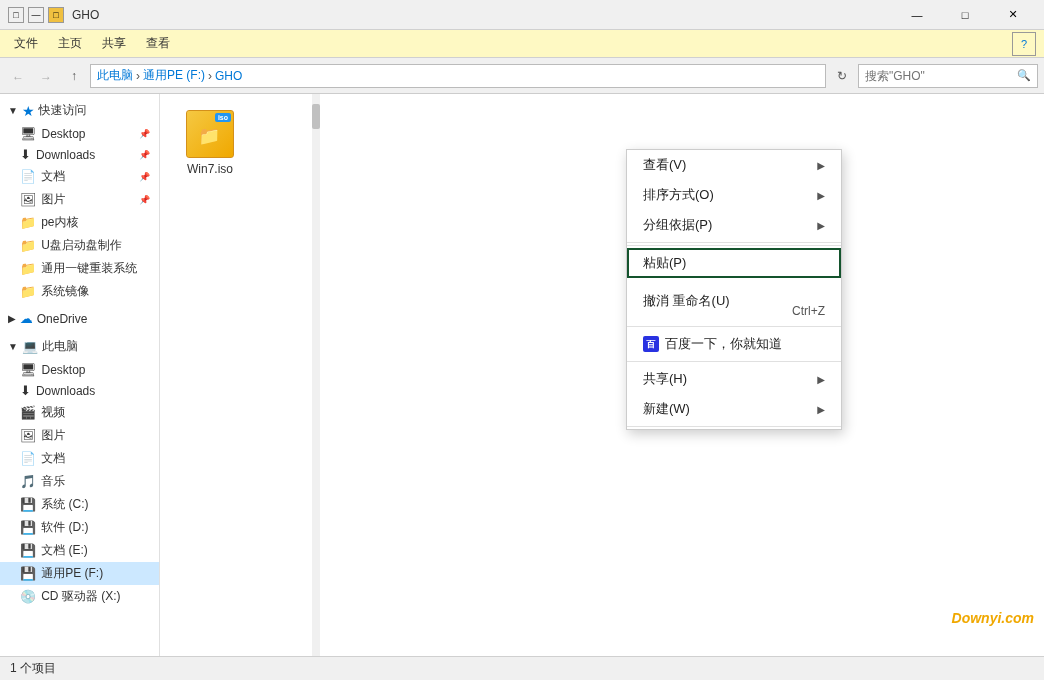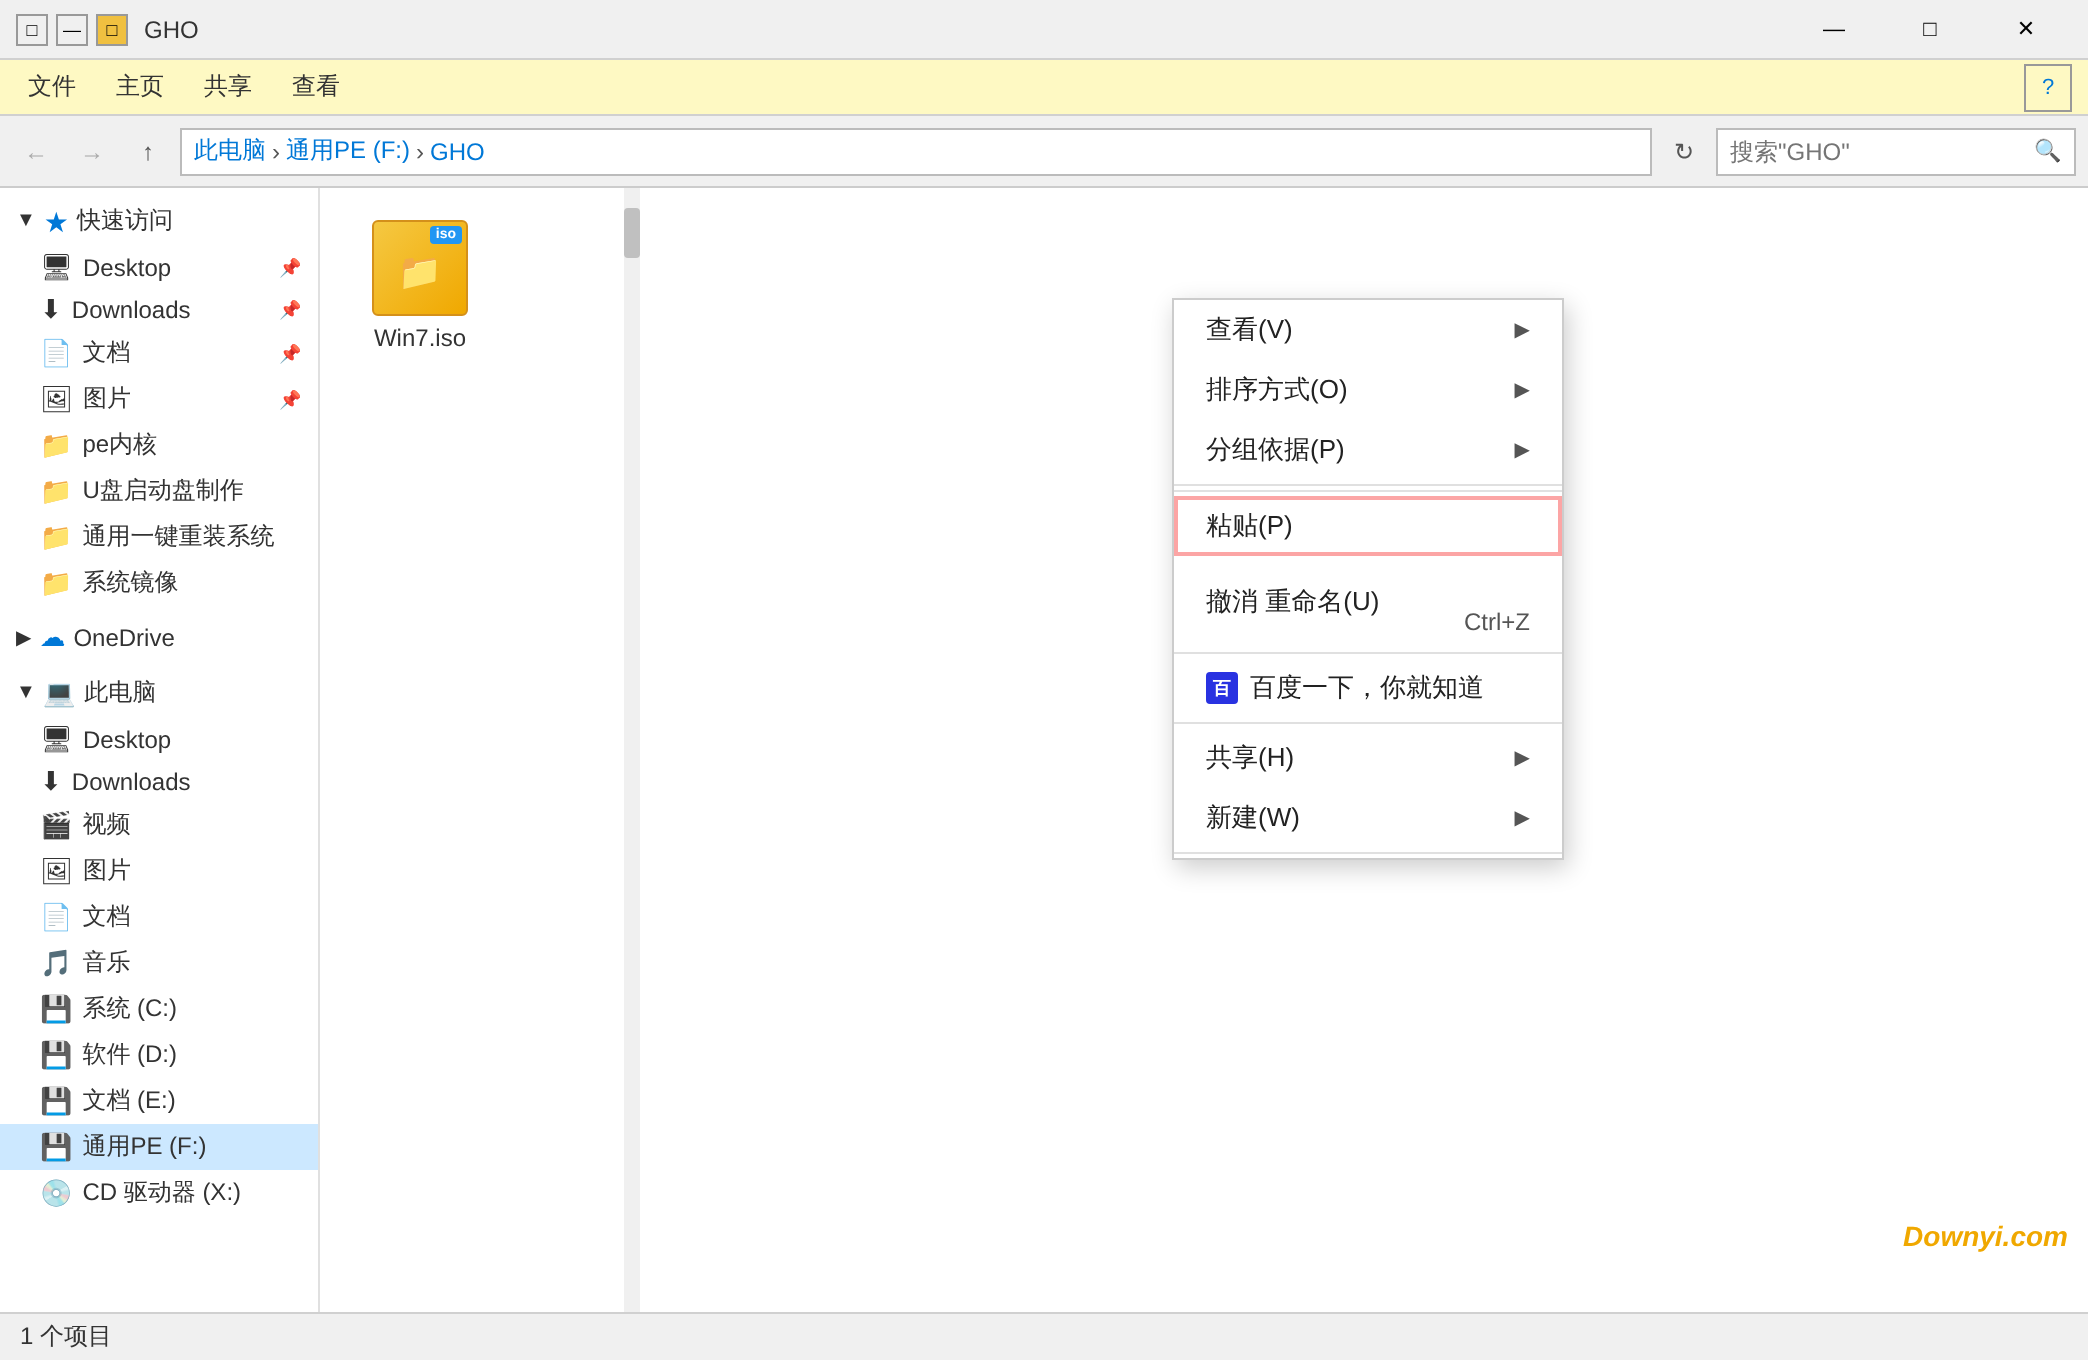--- a/index.html
+++ b/index.html
@@ -164,40 +164,40 @@
       color: #fff;
       font-size: 7px;
       font-weight: bold;
       padding: 1px 3px;
       border-radius: 2px;
     }
 
     
     .context-menu {
       position: absolute;
-      left: 426px;
+      left: 466px;
       top: 55px;
-      width: 196px;
+      width: 216px;
       background: #fff;
       border: 1px solid #ccc;
       box-shadow: 2px 4px 12px rgba(0,0,0,0.2);
       z-index: 100;
       font-size: 13px;
     }
     .cm-item {
       display: flex;
       align-items: center;
       padding: 6px 16px;
       cursor: pointer;
       color: #222;
       position: relative;
     }
     .cm-item.highlighted {
       background: #fff;
-      border: 2px solid #fca5a5;
+      border: 2px solid #14532d;
       padding: 4px 14px;
     }
     .cm-item .arrow { margin-left: auto; font-size: 10px; color: #555; }
     .cm-item .shortcut { margin-left: auto; color: #555; font-size: 12px; margin-top: 20px; }
     .cm-separator { height: 1px; background: #e0e0e0; margin: 2px 0; }
     .cm-baidu-icon {
       width: 16px; height: 16px; margin-right: 6px;
       background: #2932e1;
       color: #fff;
       font-size: 9px;

